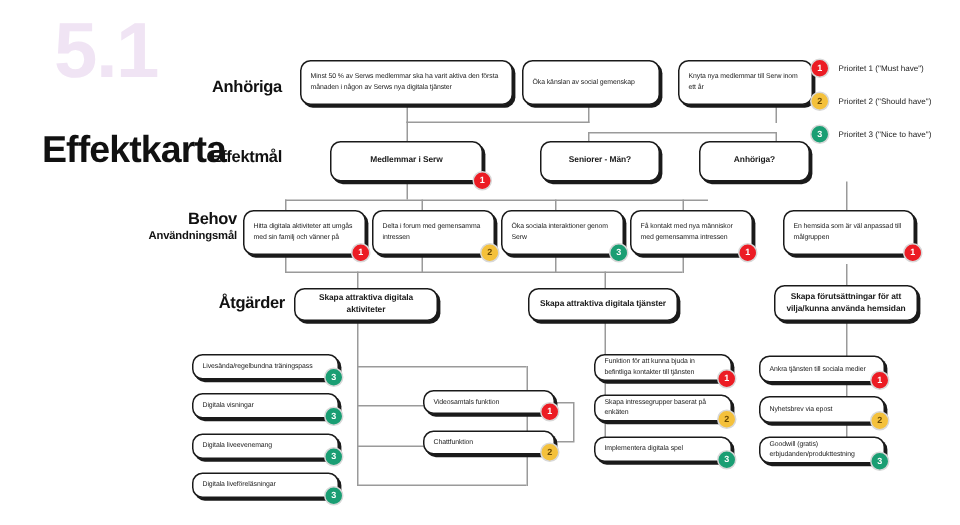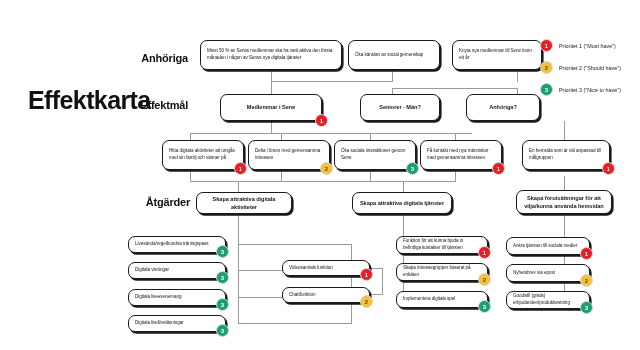--- a/index.html
+++ b/index.html
@@ -148,27 +148,32 @@
     color: #1a1a1a;
     margin-left: 6px;
     white-space: nowrap;
   }
 </style>
 </head>
 <body>
 
 <div id="canvas">
 
+  <div class="watermark">5.1</div>
   <div class="doc-title">Effektkarta</div>
 
   <div class="row-label" style="left:120px; top:52px; width:68px;">
     <span class="main">Anhöriga</span>
   </div>
   <div class="row-label" style="left:120px; top:99px; width:68px;">
     <span class="main">Effektmål</span>
+  </div>
+  <div class="row-label" style="left:90px; top:140px; width:68px;">
+    <span class="main">Behov</span>
+    <span class="sub">Användningsmål</span>
   </div>
   <div class="row-label" style="left:128px; top:196px; width:62px;">
     <span class="main">Åtgärder</span>
   </div>
 
   <div class="conn v" style="left:271px; top:70px; height:12px;"></div>
   <div class="conn v" style="left:392px; top:70px; height:12px;"></div>
   <div class="conn v" style="left:517px; top:70px; height:12px;"></div>
   <div class="conn h" style="left:271px; top:81px; width:122px;"></div>
   <div class="conn h" style="left:392px; top:88px; width:126px;"></div>

